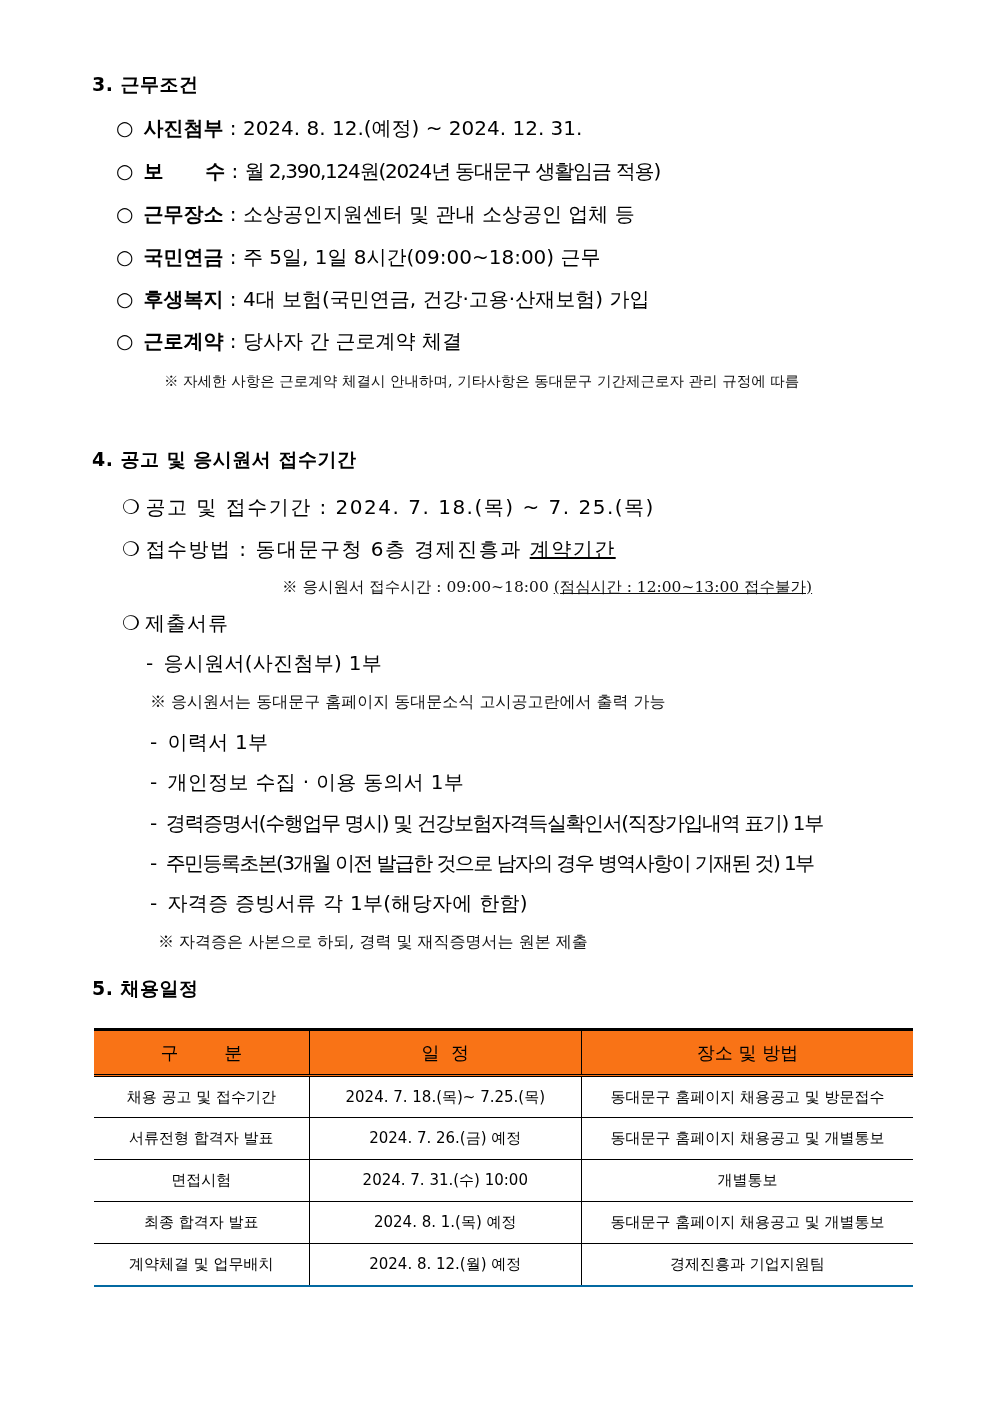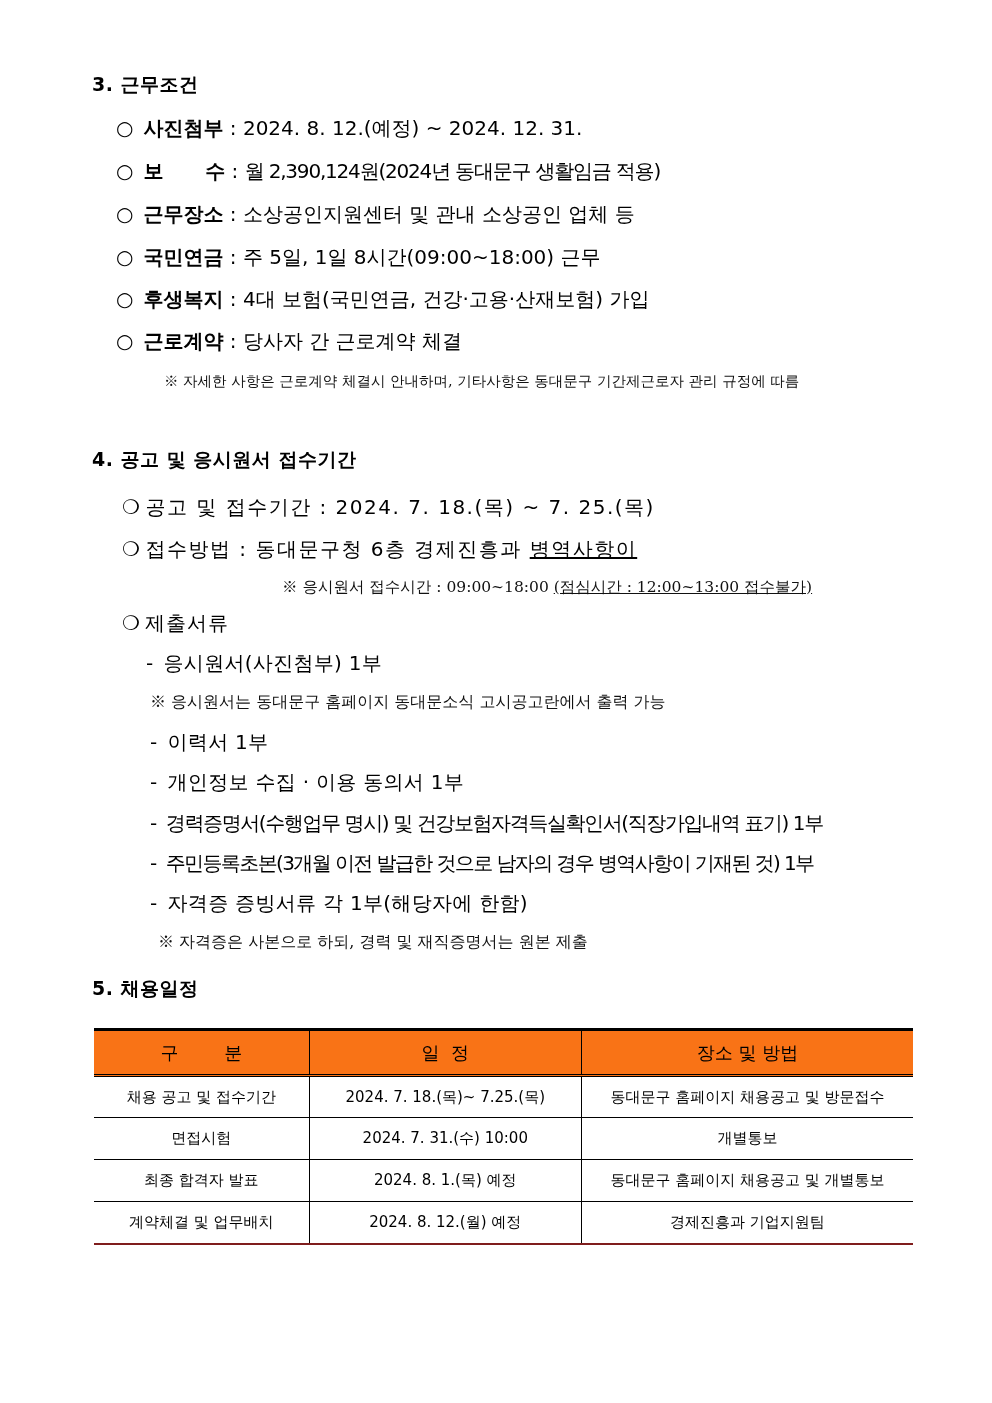--- a/index.html
+++ b/index.html
@@ -15,21 +15,21 @@
   .sub { font-size: 20px; letter-spacing: 0.3px; }
   .dash { display: inline-block; margin-right: 10px; }
   .cond { letter-spacing: -1.2px; }
 
   table.sched { position: absolute; left: 94px; top: 1028px; width: 819px; border-collapse: collapse; font-size: 15px; }
   table.sched th, table.sched td { text-align: center; padding: 0; }
   table.sched thead tr { height: 46px; background: #f97316; }
   table.sched thead th { border-top: 3px solid #000; border-bottom: 3px double #000; font-weight: normal; font-size: 18px; }
   table.sched tbody tr { height: 42px; }
   table.sched tbody td { border-bottom: 1px solid #000; }
-  table.sched tbody tr:last-child td { border-bottom: 2px solid #7f1d1d; }
+  table.sched tbody tr:last-child td { border-bottom: 2px solid #0369a1; }
   table.sched th + th, table.sched td + td { border-left: 1px solid #000; }
   .col1 { width: 212px; } .col2 { width: 268px; } .col3 { width: 327px; margin-left: 47px; }
 </style>
 </head>
 <body>
 
 <div class="abs h-section" style="left:92px; top:72px;">3. 근무조건</div>
 
 <div class="abs item" style="left:116px; top:115px;">
   <span class="bullet">○</span><b>사진첨부</b><span> : </span><span>2024. 8. 12.(예정) ~ 2024. 12. 31.</span>
@@ -50,21 +50,21 @@
   <span class="bullet">○</span><b>근로계약</b><span> : </span><span>당사자 간 근로계약 체결</span>
 </div>
 <div class="abs note" style="left:116px; top:372px;margin-left:48px;">※ 자세한 사항은 근로계약 체결시 안내하며, 기타사항은 동대문구 기간제근로자 관리 규정에 따름</div>
 
 <div class="abs h-section" style="left:92px; top:447px;">4. 공고 및 응시원서 접수기간</div>
 
 <div class="abs item" style="left:122px; top:494px; letter-spacing:1.5px;">
   <span class="bullet" style="margin-right:4px">❍</span><span>공고 및 접수기간</span><span> : </span><span>2024. 7. 18.(목) ~ 7. 25.(목)</span>
 </div>
 <div class="abs item" style="left:122px; top:536px; letter-spacing:1.5px;">
-  <span class="bullet" style="margin-right:4px">❍</span><span>접수방법</span><span> : </span><span>동대문구청 6층 경제진흥과 </span><span class="u">병역사항이</span>
+  <span class="bullet" style="margin-right:4px">❍</span><span>접수방법</span><span> : </span><span>동대문구청 6층 경제진흥과 </span><span class="u">계약기간</span>
 </div>
 <div class="abs note" style="left:282px; top:577px; font-size:15.5px;">
   <span>※ 응시원서 접수시간 : 09:00~18:00 </span><span class="u">(점심시간 : 12:00~13:00 접수불가)</span>
 </div>
 
 <div class="abs item" style="left:122px; top:610px; letter-spacing:1px;">
   <span class="bullet" style="margin-right:4px">❍</span><span>제출서류</span>
 </div>
 
 <div class="abs sub" style="left:146px; top:650px;">
@@ -99,20 +99,25 @@
       <th class="col3">장소 및 방법</th>
     </tr>
   </thead>
   <tbody>
     <tr>
       <td>채용 공고 및 접수기간</td>
       <td>2024. 7. 18.(목)~ 7.25.(목)</td>
       <td>동대문구 홈페이지 채용공고 및 방문접수</td>
     </tr>
     <tr>
+      <td>서류전형 합격자 발표</td>
+      <td>2024. 7. 26.(금) 예정</td>
+      <td>동대문구 홈페이지 채용공고 및 개별통보</td>
+    </tr>
+    <tr>
       <td>면접시험</td>
       <td>2024. 7. 31.(수) 10:00</td>
       <td>개별통보</td>
     </tr>
     <tr>
       <td>최종 합격자 발표</td>
       <td>2024. 8. 1.(목) 예정</td>
       <td>동대문구 홈페이지 채용공고 및 개별통보</td>
     </tr>
     <tr>

